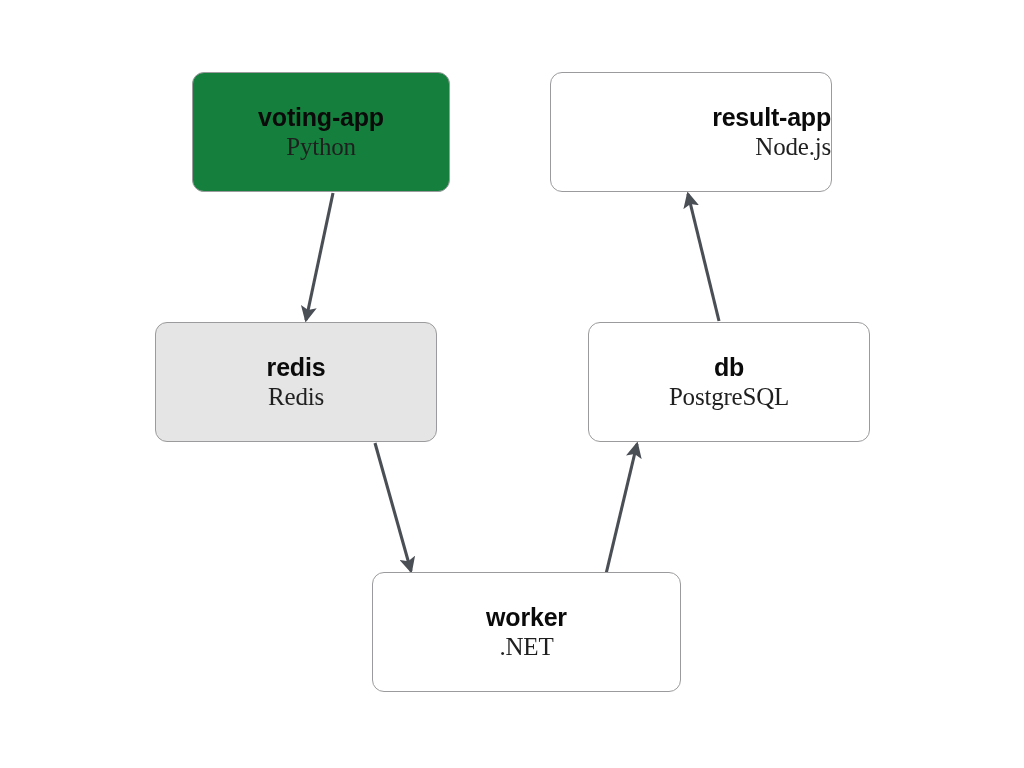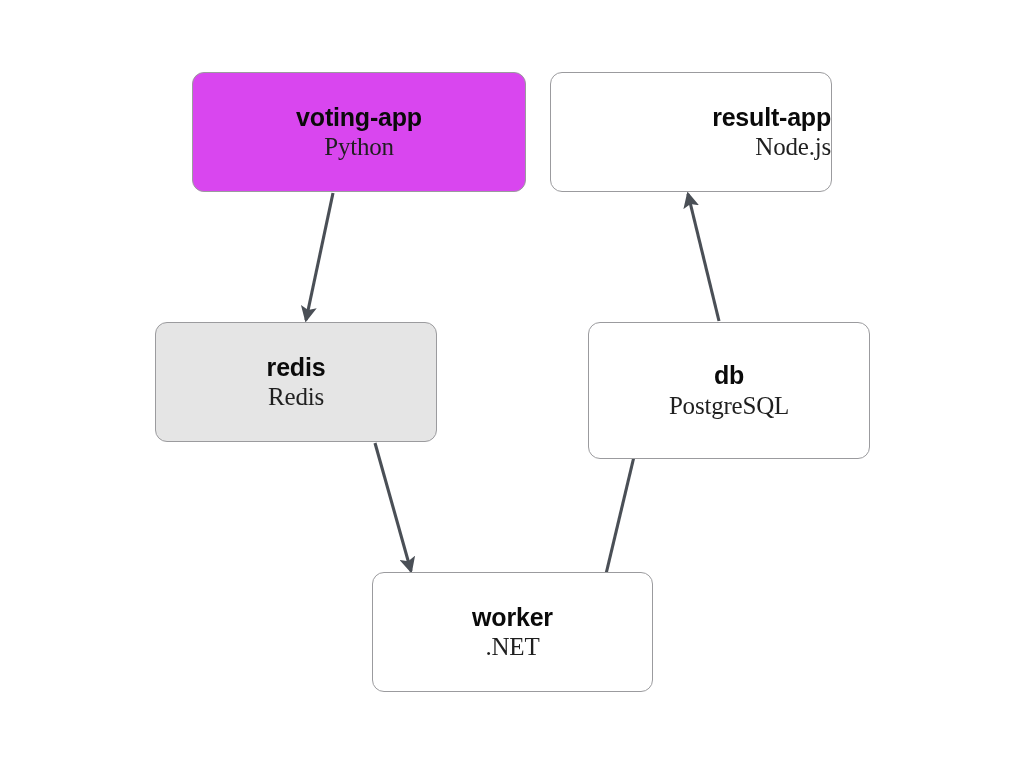--- a/index.html
+++ b/index.html
@@ -68,38 +68,38 @@
       </marker>
     </defs>
     <g id="edges-group">
         <line x1="333" y1="193" x2="306" y2="320" stroke="#4a4f56" stroke-width="3.1" stroke-linecap="butt" marker-end="url(#arrowhead)"></line>
         <line x1="375" y1="443" x2="411" y2="571" stroke="#4a4f56" stroke-width="3.1" stroke-linecap="butt" marker-end="url(#arrowhead)"></line>
         <line x1="606" y1="574" x2="637" y2="444" stroke="#4a4f56" stroke-width="3.1" stroke-linecap="butt" marker-end="url(#arrowhead)"></line>
         <line x1="719" y1="321" x2="688" y2="194" stroke="#4a4f56" stroke-width="3.1" stroke-linecap="butt" marker-end="url(#arrowhead)"></line>
       </g>
   </svg>
 
-  <div class="node" style="left: 192px; top: 72px; width: 334px; height: 120px; border-color: rgb(155, 155, 158); background: #d946ef;">
+  <div class="node" style="left: 192px; top: 72px; width: 258px; height: 120px; border-color: rgb(155, 155, 158); background: #15803d;">
     <span class="node-title">voting-app</span>
     <span class="node-subtitle">Python</span>
   </div>
 
   <div class="node" style="left: 550px; top: 72px; width: 282px; height: 120px; border-color: rgb(155, 155, 158); background: rgb(255, 255, 255); align-items: flex-end;">
     <span class="node-title">result-app</span>
     <span class="node-subtitle">Node.js</span>
   </div>
 
   <div class="node" style="left: 155px; top: 322px; width: 282px; height: 120px; border-color: rgb(155, 155, 158); background: #e5e5e5;">
     <span class="node-title">redis</span>
     <span class="node-subtitle">Redis</span>
   </div>
 
-  <div class="node" style="left: 588px; top: 322px; width: 282px; height: 137px; border-color: rgb(155, 155, 158); background: rgb(255, 255, 255);">
+  <div class="node" style="left: 588px; top: 322px; width: 282px; height: 120px; border-color: rgb(155, 155, 158); background: rgb(255, 255, 255);">
     <span class="node-title">db</span>
     <span class="node-subtitle">PostgreSQL</span>
   </div>
 
-  <div class="node" style="left: 372px; top: 572px; width: 281px; height: 120px; border-color: rgb(155, 155, 158); background: rgb(255, 255, 255); text-align: right;">
+  <div class="node" style="left: 372px; top: 572px; width: 309px; height: 120px; border-color: rgb(155, 155, 158); background: rgb(255, 255, 255); text-align: right;">
     <span class="node-title">worker</span>
     <span class="node-subtitle">.NET</span>
   </div>
 
 </div>
 
 </body></html>

